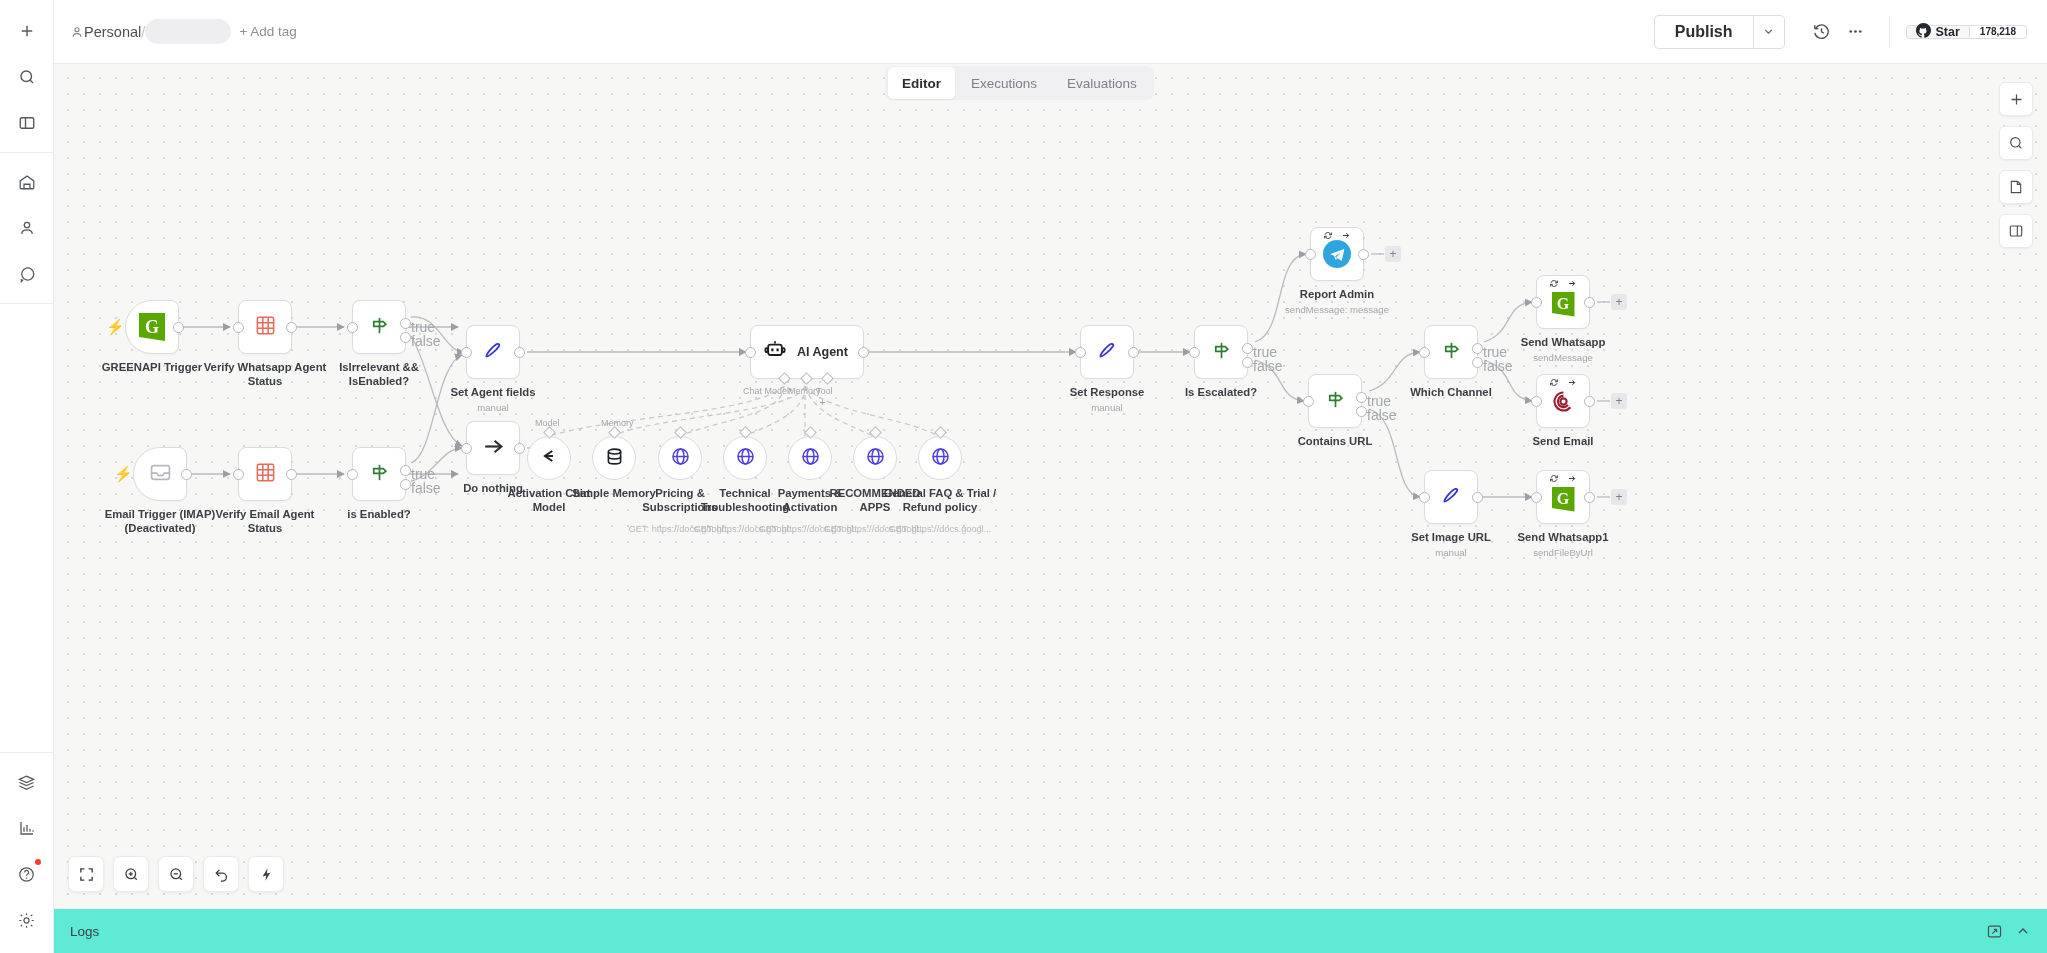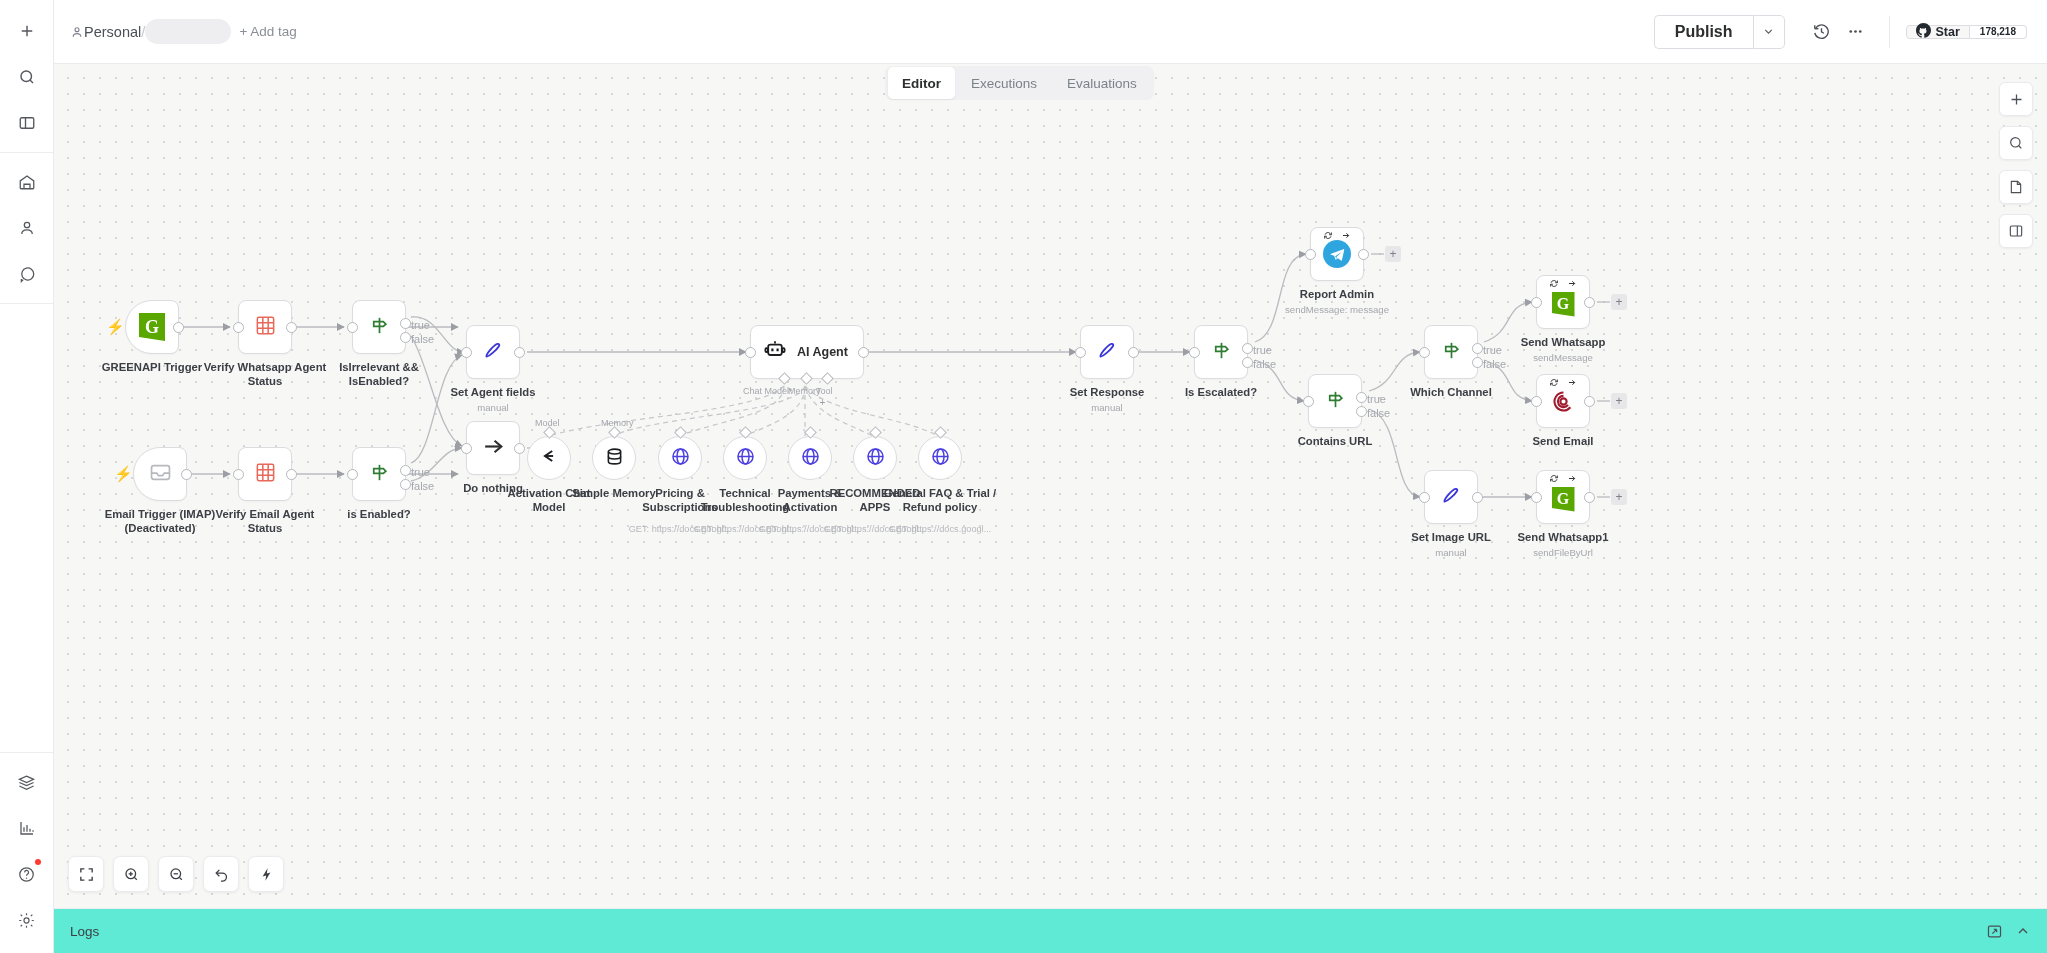--- a/index.html
+++ b/index.html
@@ -186,21 +186,21 @@
   
   .port {
     position: absolute; width: 11px; height: 11px; border-radius: 50%;
     background: #fff; border: 1.6px solid #b6b8bd;
   }
   .port.in  { left: -6px; top: 50%; margin-top: -5.5px; }
   .port.out { right: -6px; top: 50%; margin-top: -5.5px; }
   .port.out2-a { right: -6px; top: 32%; }
   .port.out2-b { right: -6px; top: 60%; }
   .plabel {
-    position: absolute; font-size: 11px; color: #a4a7ad; left: 10px;
+    position: absolute; font-size: 14px; color: #a4a7ad; left: 10px;
     white-space: nowrap;
   }
   .diamond {
     position: absolute; width: 9px; height: 9px; background: #fff;
     border: 1.5px solid #b6b8bd; transform: rotate(45deg);
   }
   .plus-stub {
     position: absolute; width: 16px; height: 16px; border-radius: 3px;
     background: #e7e7e9; color: #7d818a; font-size: 12px;
     display: flex; align-items: center; justify-content: center; cursor: pointer;

